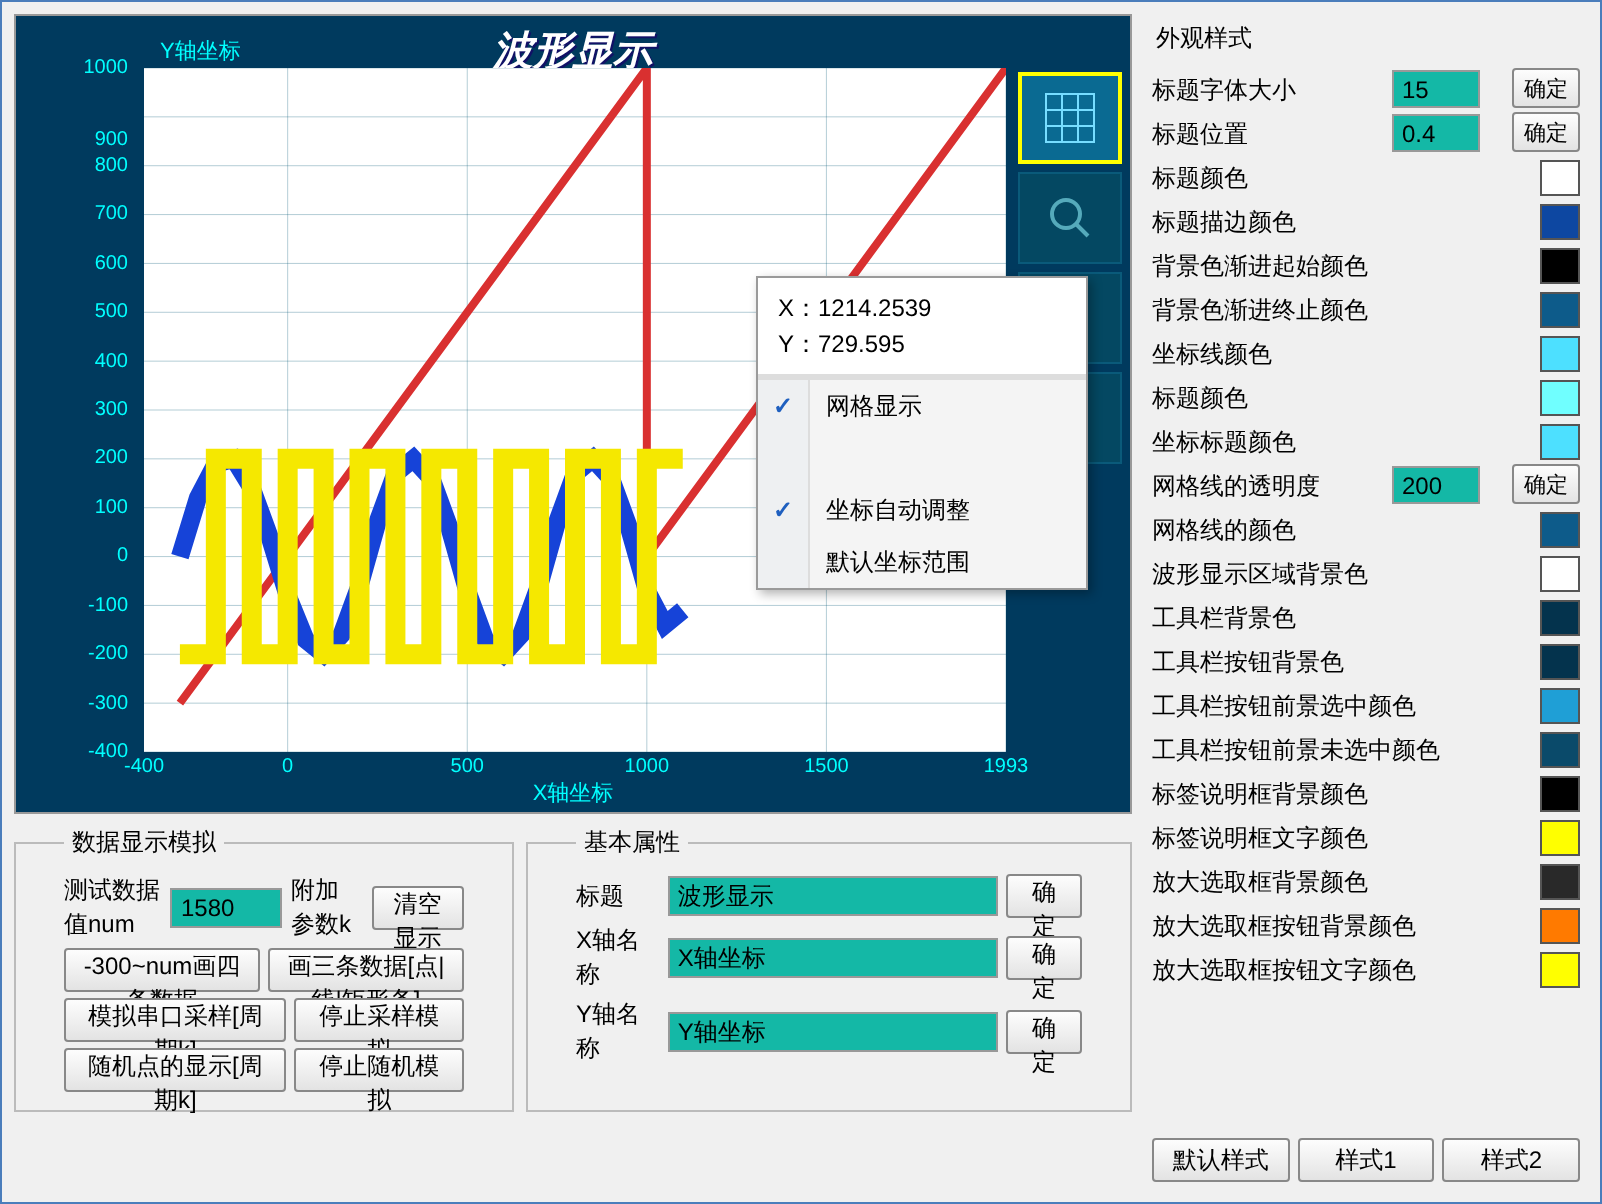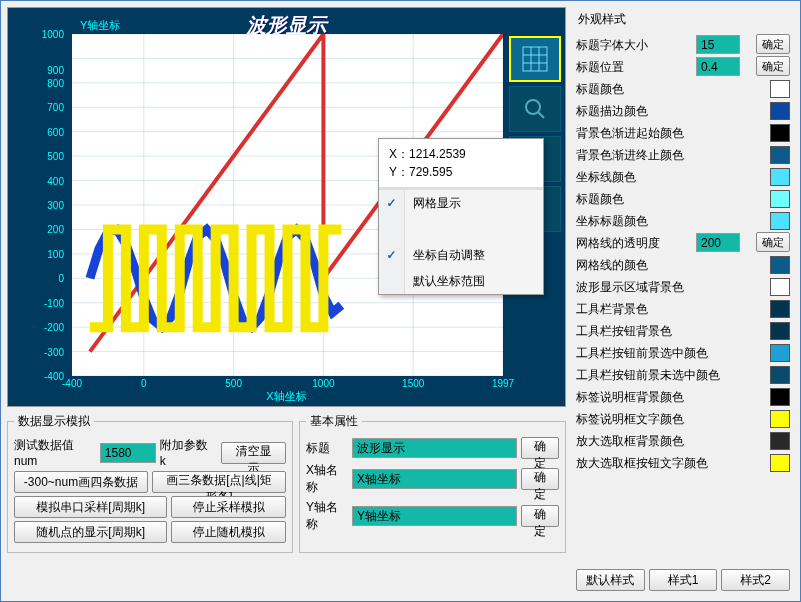--- a/index.html
+++ b/index.html
@@ -25,21 +25,21 @@
   .xticks div { position:absolute; transform:translateX(-50%); }
   .toolbar-right { position:absolute; right:4px; top:28px; width:52px; display:flex; flex-direction:column; gap:4px;}
   .tbbtn { height:46px; border:1px solid #0a5a7a; background:#044862; display:flex; align-items:center; justify-content:center; font-size:10px; color:#7df; flex-direction:column; gap:2px; }
   .tbbtn.active { background:#0a6a92; border:2px solid #ff0; }
   .popup { position:absolute; left:370px; top:130px; width:166px; background:#f4f4f4; border:1px solid #9a9a9a; box-shadow:2px 2px 5px rgba(0,0,0,.3); z-index:10; font-size:12px;}
   .popup .coord { padding:6px 10px; background:#fff; border-bottom:3px solid #ddd; line-height:1.5;}
   .popup .menuitem { display:flex; align-items:center; height:26px; }
   .popup .check { width:26px; text-align:center; color:#1e5fbf; font-weight:bold; border-right:1px solid #ddd; height:100%; display:flex; align-items:center; justify-content:center; background:#eef0f2;}
   .popup .mlabel { padding-left:8px; flex:1;}
   .bottom-panels { display:flex; gap:6px; }
-  fieldset { border:1px solid #bbb; padding:4px 6px 6px; }
+  fieldset { border:1px solid #bbb; padding:4px 24px 6px; }
   legend { font-size:12px; padding:0 4px; }
   .row { display:flex; align-items:center; gap:4px; margin:3px 0; }
   input.txt { border:1px solid #999; height:20px; padding:0 4px; font-size:12px; background:#14b8a6; }
   button.btn { border:1px solid #888; background:linear-gradient(#fdfdfd,#e3e3e3); height:22px; padding:0 8px; font-size:12px; border-radius:2px; cursor:pointer;}
   .props { flex:1; }
   .sim { flex:1.2; }
   .sim-row { display:flex; gap:4px; margin:3px 0;}
   .sim-row button.btn { flex:1; }
   .rightpanel { width:222px; background:#f0f0f0; display:flex; flex-direction:column; padding:2px 2px 4px; overflow:hidden;}
   .rightpanel .hdr { font-size:12px; padding:2px 4px 4px; }
@@ -77,21 +77,21 @@
             <div style="top: 14.2857%;">800</div>
             <div style="top: 7.14286%; margin-top: 12px;">900</div>
             <div style="top: 0%;">1000</div>
           </div>
         <div class="xticks" id="xticks">
             <div style="left: 0%;">-400</div>
             <div style="left: 16.6667%;">0</div>
             <div style="left: 37.5%;">500</div>
             <div style="left: 58.3333%;">1000</div>
             <div style="left: 79.1667%;">1500</div>
-            <div style="left: 100%;">1997</div>
+            <div style="left: 100%;">1993</div>
           </div>
         <div class="plotarea">
           <svg id="plotsvg" preserveAspectRatio="none" viewBox="0 0 1000 1000">
               <line x1="166.66666666666666" y1="0" x2="166.66666666666666" y2="1000" stroke="#0a5a7a" stroke-opacity="0.4" stroke-width="1"></line>
               <line x1="375" y1="0" x2="375" y2="1000" stroke="#0a5a7a" stroke-opacity="0.4" stroke-width="1"></line>
               <line x1="583.3333333333334" y1="0" x2="583.3333333333334" y2="1000" stroke="#0a5a7a" stroke-opacity="0.4" stroke-width="1"></line>
               <line x1="791.6666666666666" y1="0" x2="791.6666666666666" y2="1000" stroke="#0a5a7a" stroke-opacity="0.4" stroke-width="1"></line>
               <line x1="1000" y1="0" x2="1000" y2="1000" stroke="#0a5a7a" stroke-opacity="0.4" stroke-width="1"></line>
               <line x1="0" y1="1000" x2="1000" y2="1000" stroke="#0a5a7a" stroke-opacity="0.4" stroke-width="1"></line>
               <line x1="0" y1="928.5714285714286" x2="1000" y2="928.5714285714286" stroke="#0a5a7a" stroke-opacity="0.4" stroke-width="1"></line>
@@ -284,20 +284,24 @@
           </div>
           <div class="prow">
             <span class="plabel">标签说明框文字颜色</span>
             <div class="swatch" style="background:#ffff00"></div>
           </div>
           <div class="prow">
             <span class="plabel">放大选取框背景颜色</span>
             <div class="swatch" style="background:#292929"></div>
           </div>
           <div class="prow">
+            <span class="plabel">放大选取框按钮背景颜色</span>
+            <div class="swatch" style="background:#ff7a00"></div>
+          </div>
+          <div class="prow">
             <span class="plabel">放大选取框按钮文字颜色</span>
             <div class="swatch" style="background:#ffff00"></div>
           </div>
         </div>
       <div class="footbtns">
         <button class="btn">默认样式</button>
         <button class="btn">样式1</button>
         <button class="btn">样式2</button>
       </div>
     </div>

